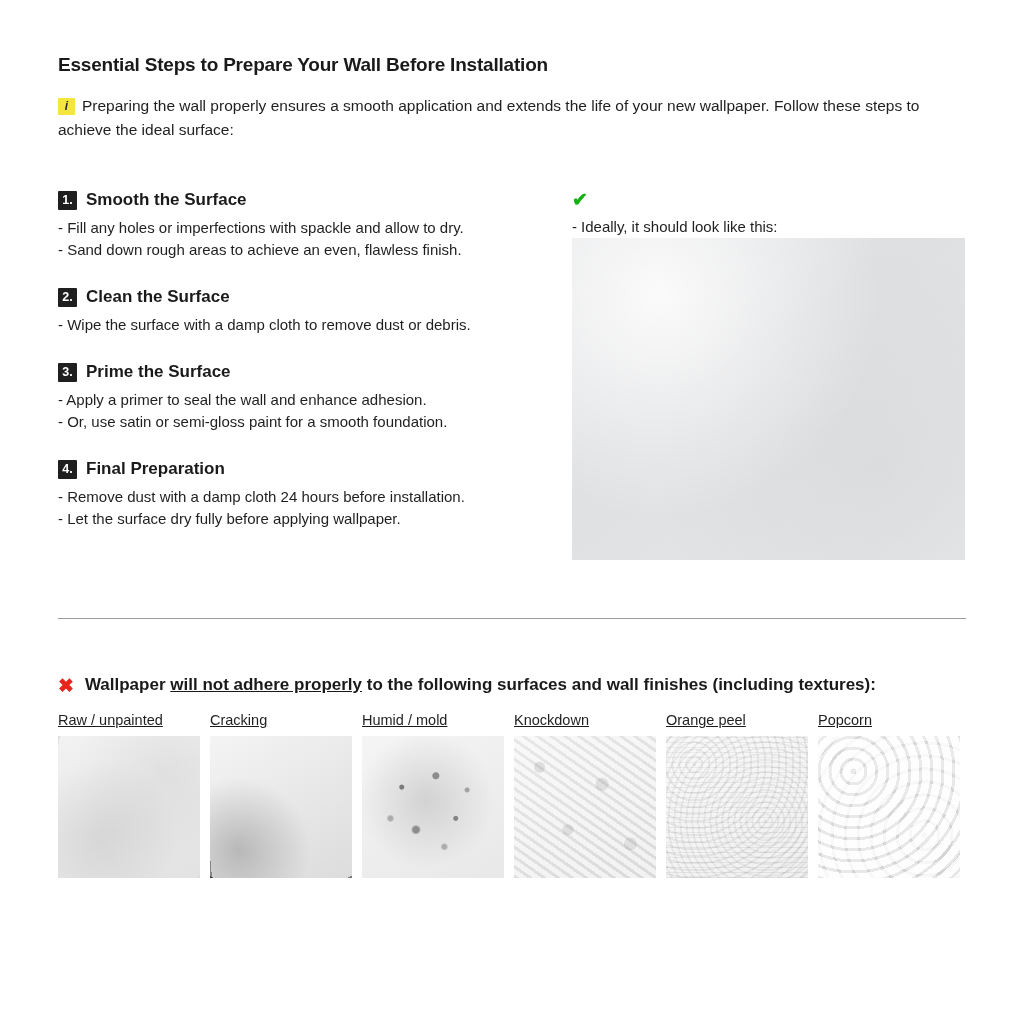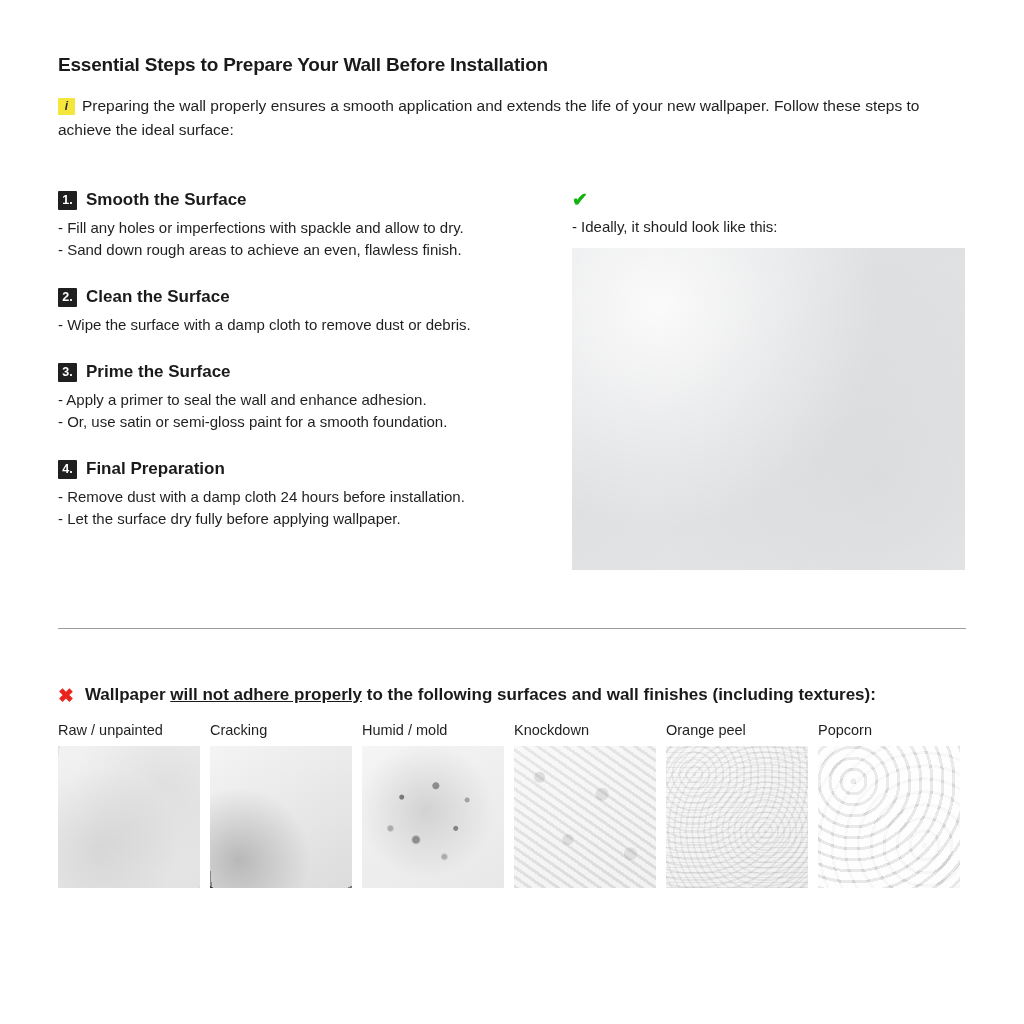--- a/index.html
+++ b/index.html
@@ -94,21 +94,20 @@
     color: #14b312;
     font-size: 19px;
     font-weight: bold;
     margin-right: 9px;
     line-height: 1;
   }
   .ok-sub {
     font-size: 15px;
     line-height: 22px;
     color: #1f1f1f;
-    margin-bottom: 10px;
   }
   .wall-sample {
     width: 393px;
     height: 322px;
     background:
       radial-gradient(circle at 22% 18%, rgba(255,255,255,0.85), rgba(0,0,0,0) 55%),
       radial-gradient(circle at 78% 72%, rgba(0,0,0,0.035), rgba(0,0,0,0) 60%),
       linear-gradient(145deg, #e3e4e6 0%, #dfe0e2 40%, #e6e7e9 100%);
   }
   .divider {
@@ -129,20 +128,21 @@
     font-size: 19px;
     font-weight: bold;
     margin-right: 11px;
     line-height: 1;
   }
   .bad-head .underline { text-decoration: underline; }
   .swatches {
     display: flex;
     margin-top: 17px;
     gap: 10px;
+    text-decoration: underline;
   }
   .swatch { width: 142px; }
   .swatch-label {
     font-size: 14.5px;
     color: #1f1f1f;
     margin-bottom: 8px;
     white-space: nowrap;
   }
   .swatch-img {
     width: 142px;

